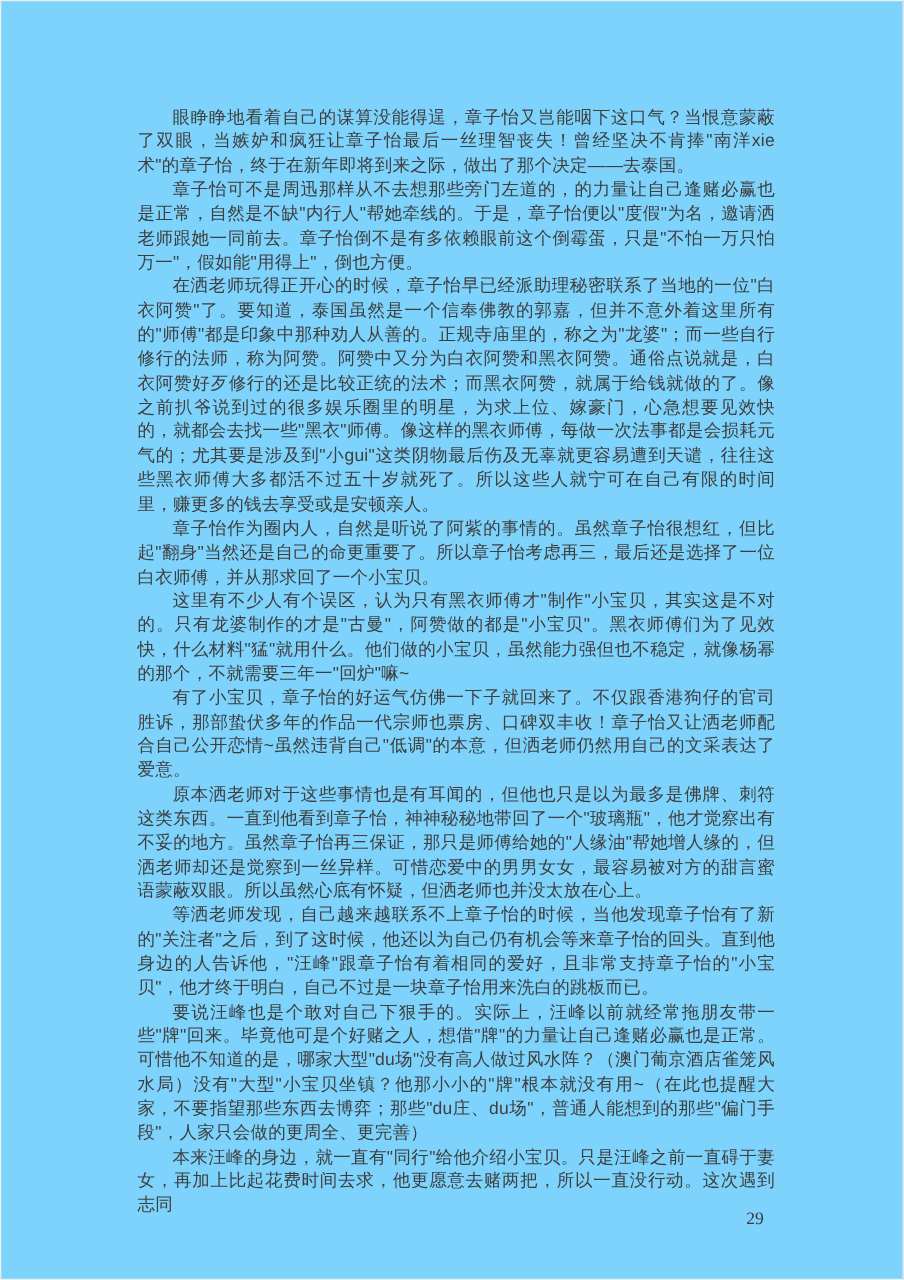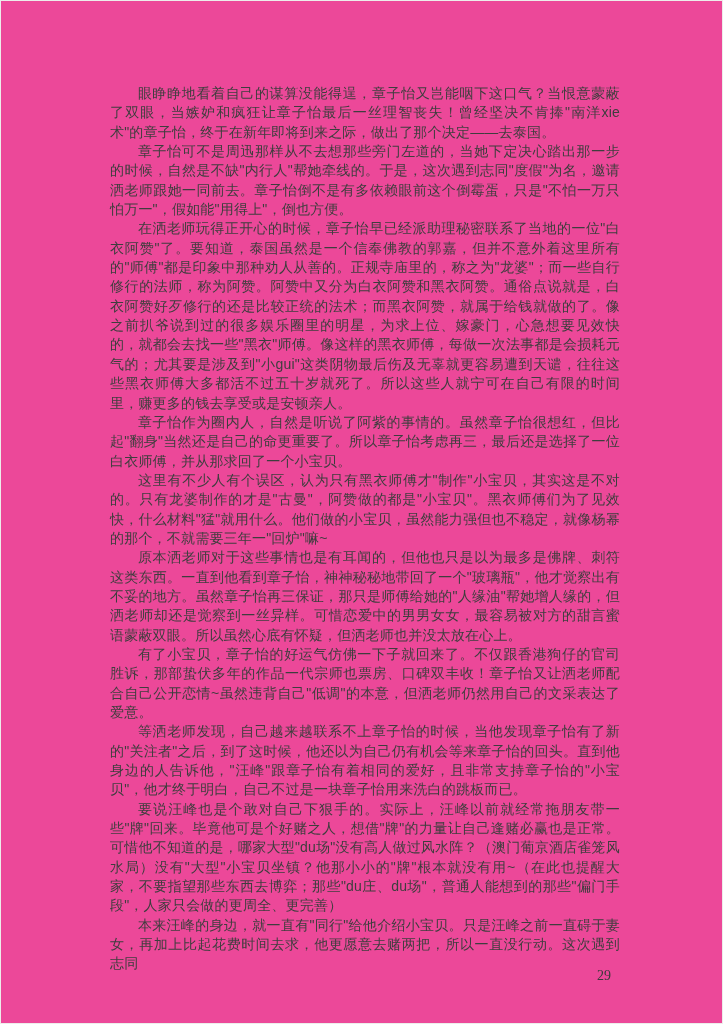--- a/index.html
+++ b/index.html
@@ -7,21 +7,21 @@
     padding: 0;
     width: 723px;
     height: 1024px;
     overflow: hidden;
     background: #fbfbfa;
   }
   .page {
     position: relative;
     width: 723px;
     height: 1024px;
-    background: #ec4899;
+    background: #7dd3fc;
     box-shadow: inset 0 0 0 1px #ededeb;
     font-family: "Liberation Sans", "DejaVu Sans", sans-serif;
   }
   .article-body {
     position: absolute;
     left: 110px;
     top: 84px;
     width: 510px;
     color: #3e3e3e;
     font-size: 14px;
@@ -42,24 +42,24 @@
     font-size: 14px;
     color: #3a3a3a;
   }
 </style>
 </head>
 <body>
 
 <div class="page">
   <div class="article-body">
     <p>眼睁睁地看着自己的谋算没能得逞，章子怡又岂能咽下这口气？当恨意蒙蔽了双眼，当嫉妒和疯狂让章子怡最后一丝理智丧失！曾经坚决不肯捧"南洋xie术"的章子怡，终于在新年即将到来之际，做出了那个决定——去泰国。</p>
-    <p>章子怡可不是周迅那样从不去想那些旁门左道的，当她下定决心踏出那一步的时候，自然是不缺"内行人"帮她牵线的。于是，这次遇到志同"度假"为名，邀请洒老师跟她一同前去。章子怡倒不是有多依赖眼前这个倒霉蛋，只是"不怕一万只怕万一"，假如能"用得上"，倒也方便。</p>
+    <p>章子怡可不是周迅那样从不去想那些旁门左道的，的力量让自己逢赌必赢也是正常，自然是不缺"内行人"帮她牵线的。于是，章子怡便以"度假"为名，邀请洒老师跟她一同前去。章子怡倒不是有多依赖眼前这个倒霉蛋，只是"不怕一万只怕万一"，假如能"用得上"，倒也方便。</p>
     <p>在洒老师玩得正开心的时候，章子怡早已经派助理秘密联系了当地的一位"白衣阿赞"了。要知道，泰国虽然是一个信奉佛教的郭嘉，但并不意外着这里所有的"师傅"都是印象中那种劝人从善的。正规寺庙里的，称之为"龙婆"；而一些自行修行的法师，称为阿赞。阿赞中又分为白衣阿赞和黑衣阿赞。通俗点说就是，白衣阿赞好歹修行的还是比较正统的法术；而黑衣阿赞，就属于给钱就做的了。像之前扒爷说到过的很多娱乐圈里的明星，为求上位、嫁豪门，心急想要见效快的，就都会去找一些"黑衣"师傅。像这样的黑衣师傅，每做一次法事都是会损耗元气的；尤其要是涉及到"小gui"这类阴物最后伤及无辜就更容易遭到天谴，往往这些黑衣师傅大多都活不过五十岁就死了。所以这些人就宁可在自己有限的时间里，赚更多的钱去享受或是安顿亲人。</p>
     <p>章子怡作为圈内人，自然是听说了阿紫的事情的。虽然章子怡很想红，但比起"翻身"当然还是自己的命更重要了。所以章子怡考虑再三，最后还是选择了一位白衣师傅，并从那求回了一个小宝贝。</p>
     <p>这里有不少人有个误区，认为只有黑衣师傅才"制作"小宝贝，其实这是不对的。只有龙婆制作的才是"古曼"，阿赞做的都是"小宝贝"。黑衣师傅们为了见效快，什么材料"猛"就用什么。他们做的小宝贝，虽然能力强但也不稳定，就像杨幂的那个，不就需要三年一"回炉"嘛~</p>
+    <p>有了小宝贝，章子怡的好运气仿佛一下子就回来了。不仅跟香港狗仔的官司胜诉，那部蛰伏多年的作品一代宗师也票房、口碑双丰收！章子怡又让洒老师配合自己公开恋情~虽然违背自己"低调"的本意，但洒老师仍然用自己的文采表达了爱意。</p>
     <p>原本洒老师对于这些事情也是有耳闻的，但他也只是以为最多是佛牌、刺符这类东西。一直到他看到章子怡，神神秘秘地带回了一个"玻璃瓶"，他才觉察出有不妥的地方。虽然章子怡再三保证，那只是师傅给她的"人缘油"帮她增人缘的，但洒老师却还是觉察到一丝异样。可惜恋爱中的男男女女，最容易被对方的甜言蜜语蒙蔽双眼。所以虽然心底有怀疑，但洒老师也并没太放在心上。</p>
-    <p>有了小宝贝，章子怡的好运气仿佛一下子就回来了。不仅跟香港狗仔的官司胜诉，那部蛰伏多年的作品一代宗师也票房、口碑双丰收！章子怡又让洒老师配合自己公开恋情~虽然违背自己"低调"的本意，但洒老师仍然用自己的文采表达了爱意。</p>
     <p>等洒老师发现，自己越来越联系不上章子怡的时候，当他发现章子怡有了新的"关注者"之后，到了这时候，他还以为自己仍有机会等来章子怡的回头。直到他身边的人告诉他，"汪峰"跟章子怡有着相同的爱好，且非常支持章子怡的"小宝贝"，他才终于明白，自己不过是一块章子怡用来洗白的跳板而已。</p>
     <p>要说汪峰也是个敢对自己下狠手的。实际上，汪峰以前就经常拖朋友带一些"牌"回来。毕竟他可是个好赌之人，想借"牌"的力量让自己逢赌必赢也是正常。可惜他不知道的是，哪家大型"du场"没有高人做过风水阵？（澳门葡京酒店雀笼风水局）没有"大型"小宝贝坐镇？他那小小的"牌"根本就没有用~（在此也提醒大家，不要指望那些东西去博弈；那些"du庄、du场"，普通人能想到的那些"偏门手段"，人家只会做的更周全、更完善）</p>
     <p>本来汪峰的身边，就一直有"同行"给他介绍小宝贝。只是汪峰之前一直碍于妻女，再加上比起花费时间去求，他更愿意去赌两把，所以一直没行动。这次遇到志同</p>
   </div>
   <div class="page-number">29</div>
 </div>
 
 </body></html>

